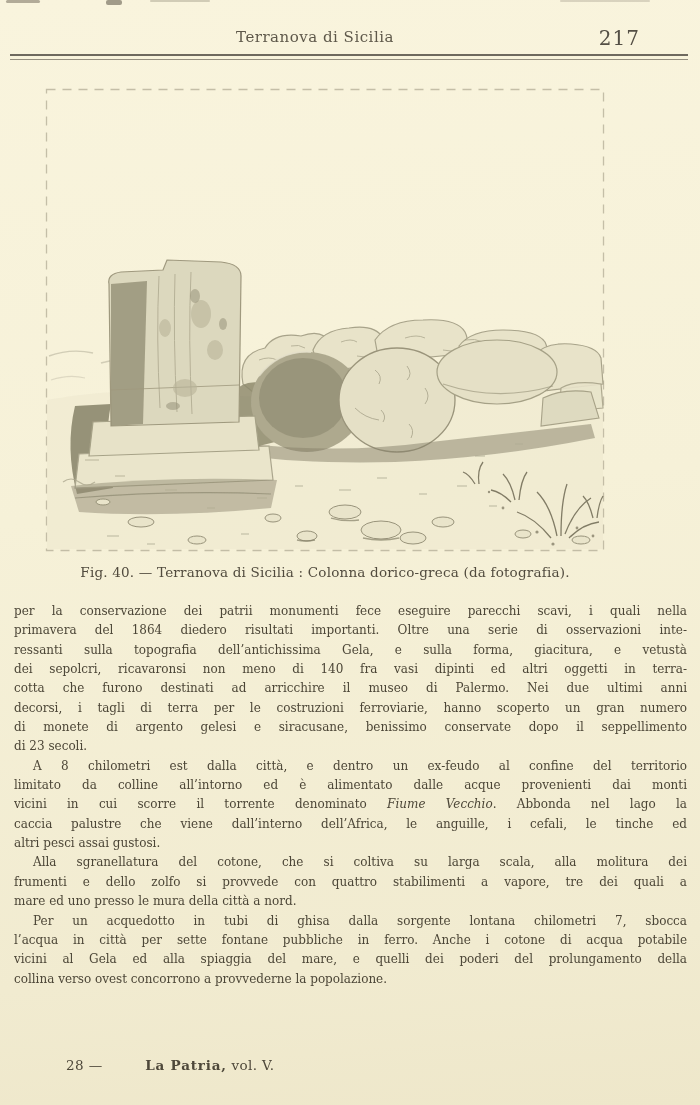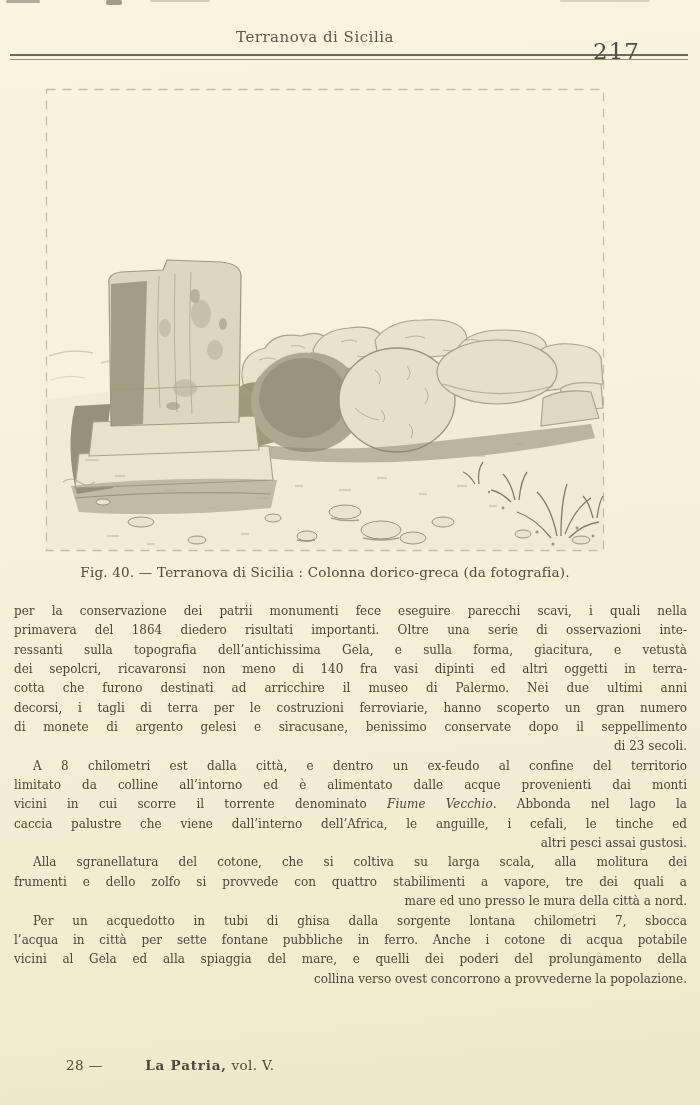--- a/index.html
+++ b/index.html
@@ -13,39 +13,39 @@
   .mark1 { left:6px; top:0; width:34px; height:3px; opacity:.45; }
   .mark2 { left:106px; top:0; width:16px; height:5px; opacity:.55; }
   .mark3 { left:150px; top:0; width:60px; height:2px; opacity:.25; }
   .mark4 { left:560px; top:0; width:90px; height:2px; opacity:.2; }
 
   .running-title {
     position:absolute; top:28px; left:0; right:70px; text-align:center;
     font-size:15px; letter-spacing:.5px; color:#5e584a;
   }
   .page-number {
-    position:absolute; top:38px; right:60px; font-size:23px; color:#544f45; letter-spacing:1px;
+    position:absolute; top:26px; right:60px; font-size:20px; color:#544f45; letter-spacing:1px;
   }
   .header-rule {
     position:absolute; top:54px; left:10px; right:12px; height:3px;
     border-top:2px solid rgba(86,81,73,.85);
     border-bottom:1px solid rgba(106,100,88,.7);
   }
 
   .figure-wrap { position:absolute; top:88px; left:45px; width:560px; height:464px; }
   .figure-caption {
     position:absolute; top:564px; left:45px; width:560px; text-align:center;
     font-size:13.5px; color:#514b3e; letter-spacing:.2px;
   }
 
   .body-text {
     position:absolute; top:602px; left:14px; width:673px;
     font-size:12px; line-height:19.35px;
   }
-  .tline { width:100%; overflow:hidden; white-space:normal;text-align:right; }
+  .tline { width:100%; overflow:hidden; white-space:normal; }
   .tline.just { text-align:justify; text-align-last:justify; }
   .tline.ind { text-indent:19px; }
   .tline em { font-style:italic; }
 
   .footer {
     position:absolute; top:1057px; left:66px; font-size:13.5px; color:#4e483a;
     letter-spacing:.4px;
   }
   .footer b { letter-spacing:.8px;margin-left:38px; }
 </style>

